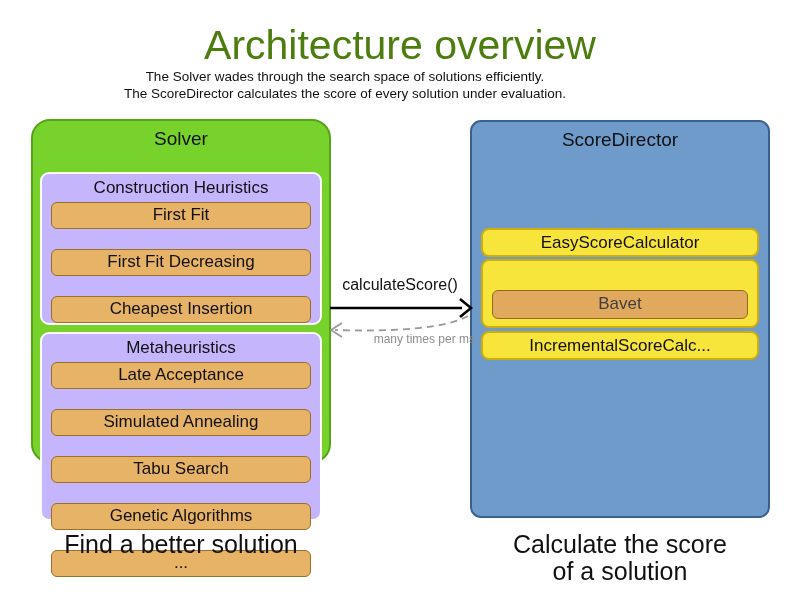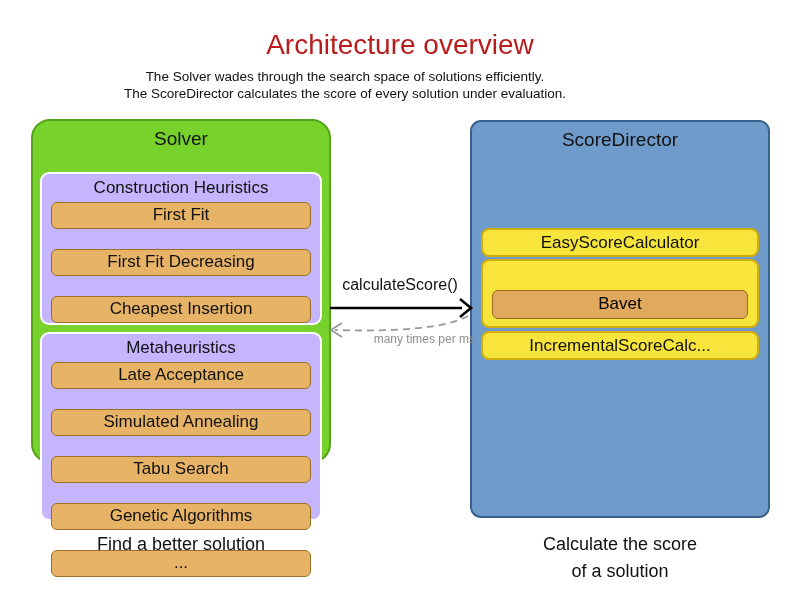--- a/index.html
+++ b/index.html
@@ -2,21 +2,21 @@
 <html><head>
 <meta charset="utf-8">
 <style>
   html,body{margin:0;padding:0;background:#ffffff;}
   .canvas{
     position:relative;width:800px;height:600px;background:#ffffff;overflow:hidden;
     font-family:"Liberation Sans", sans-serif;color:#111111;
   }
   .page-title{
     position:absolute;left:0;top:27px;width:800px;text-align:center;
-    font-size:28px;line-height:36px;color:#b91c1c;
+    font-size:41px;line-height:36px;color:#4d7c0f;
   }
   .subtitle{
     position:absolute;left:0;top:68px;width:690px;text-align:center;
     font-size:13.5px;line-height:17px;color:#111111;
   }
   
   .solver-box{
     position:absolute;left:31px;top:119px;width:300px;height:344px;
     background:#77d32c;border:2px solid #55a318;border-radius:19px;box-sizing:border-box;
   }
@@ -46,36 +46,36 @@
     background:#f7e53c;border:2px solid #cfad0d;border-radius:8px;
     text-align:center;font-size:17px;color:#111111;
   }
   .calc-easy{top:106px;height:29px;line-height:25px;}
   .calc-cs{top:137px;height:69px;}
   .calc-cs .calc-title{line-height:28px;}
   .calc-inc{top:209px;height:29px;line-height:25px;}
   .bavet-box{
     position:absolute;left:9px;top:29px;width:256px;height:29px;box-sizing:border-box;
     background:#e1a95e;border:1.5px solid #96691f;border-radius:6px;
-    line-height:26px;text-align:center;font-size:17px;color:#000000;
+    line-height:26px;text-align:center;font-size:17px;color:#404040;
   }
   
   .arrows-svg{position:absolute;left:325px;top:270px;width:150px;height:85px;}
   .calc-label{
     position:absolute;left:322px;top:276px;width:156px;text-align:center;
     font-size:16px;color:#111111;
   }
   .many-label{
     position:absolute;left:325px;top:332px;width:150px;text-align:right;
     font-size:12px;color:#8d8d8d;
   }
   
   .caption{
     position:absolute;top:531px;width:300px;text-align:center;
-    font-size:18px;line-height:27px;color:#111111;
+    font-size:25px;line-height:27px;color:#111111;
   }
   .caption-left{left:31px;}
   .caption-right{left:470px;}
 </style>
 </head>
 <body>
 
 <div class="canvas">
 
   <div class="page-title">Architecture overview</div>

